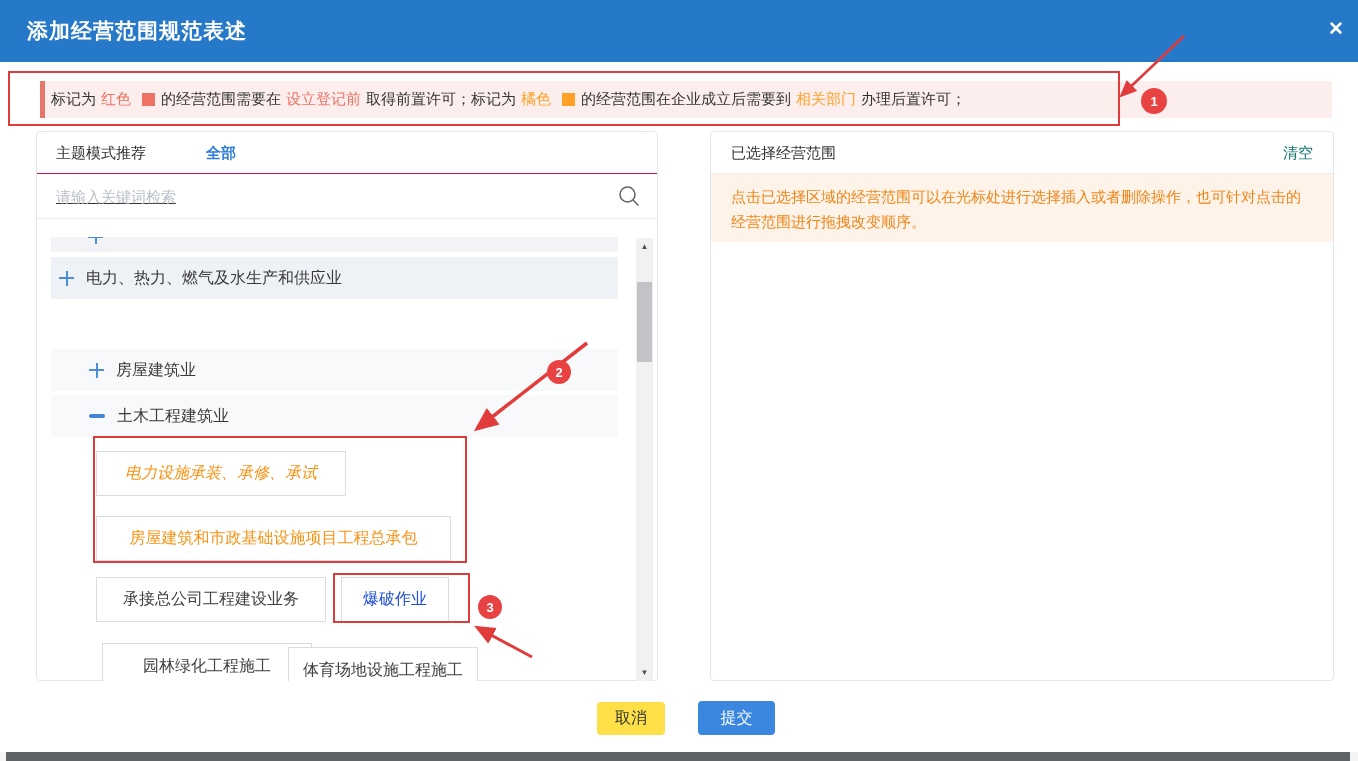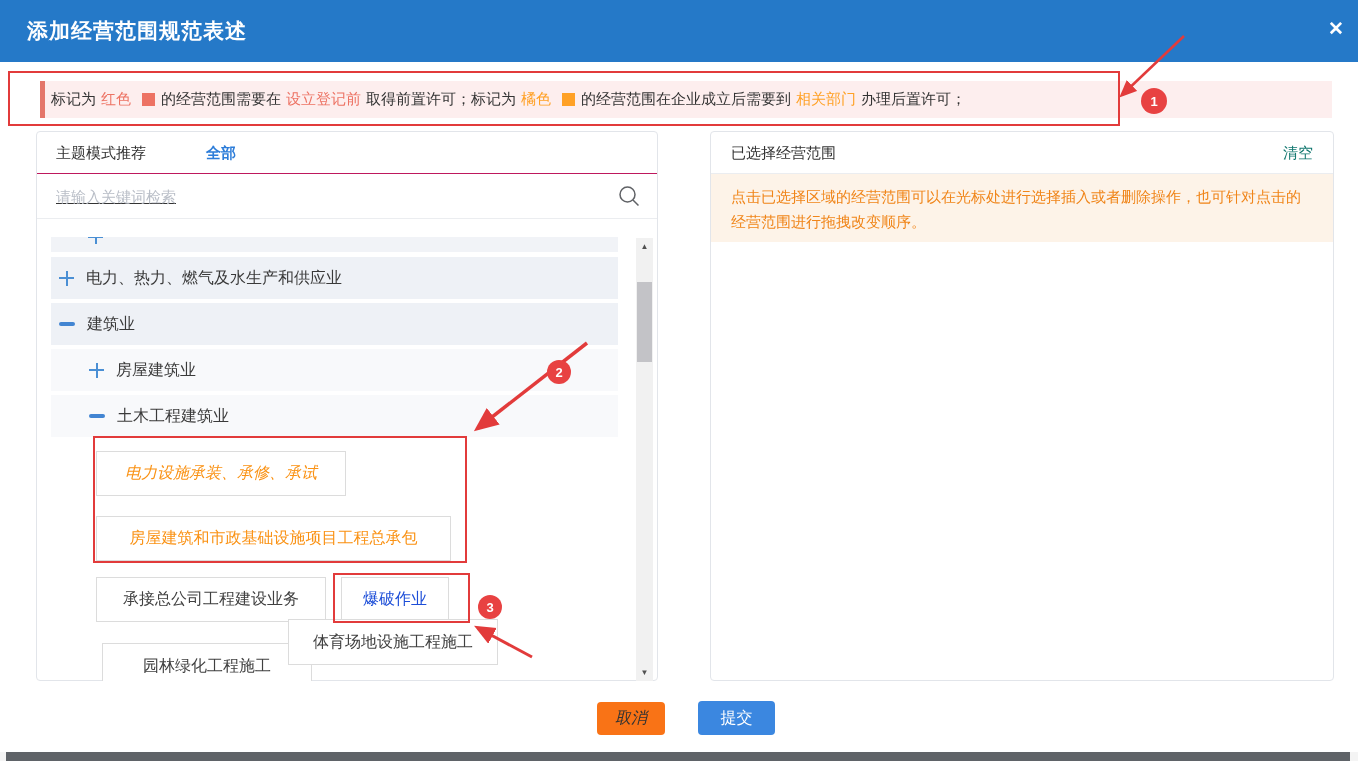--- a/index.html
+++ b/index.html
@@ -87,21 +87,21 @@
     display:flex; align-items:center; justify-content:center;
     font-size:16px; color:#404040; cursor:pointer;
   }
   .chip-orange { color:#fa9214; }
   .chip-red { color:#1d4ed8; }
   .chip-1 { left:59px;  top:214px; width:250px; height:45px;font-style:italic; }
   .chip-2 { left:59px;  top:279px; width:355px; height:45px; }
   .chip-3 { left:59px;  top:340px; width:230px; height:45px; }
   .chip-4 { left:304px; top:340px; width:108px; height:45px; }
   .chip-5 { left:65px;  top:406px; width:210px; height:46px; }
-  .chip-6 { left:251px; top:382px; width:210px; height:46px; }
+  .chip-6 { left:251px; top:410px; width:190px; height:46px; }
 
   
   .v-scrollbar { position:absolute; left:599px; top:1px; width:17px; height:443px; background:#f1f1f1; }
   .scroll-btn {
     position:absolute; left:0; width:17px; height:17px;
     display:flex; align-items:center; justify-content:center;
     font-size:8px; color:#505050; cursor:pointer;
   }
   .scroll-up { top:0; } .scroll-down { bottom:0; }
   .v-thumb { position:absolute; left:1px; top:44px; width:15px; height:80px; background:#c3c3c7; cursor:pointer; }
@@ -111,21 +111,21 @@
   .sel-title { position:absolute; left:20px; top:12px; font-size:15px; color:#333; }
   .clear-link { position:absolute; right:20px; top:12px; font-size:15px; color:#0f766e; cursor:pointer; }
   .sel-hint {
     position:absolute; left:0; top:42px; width:100%; height:68px;
     background:#fdf3e8; color:#f08519; font-size:15px; line-height:1.65;
     padding:11px 20px 0 20px;
   }
 
   
   .btn { display:flex; align-items:center; justify-content:center; border-radius:4px; cursor:pointer; font-size:16px; }
-  .btn-cancel { left:597px; top:702px; width:68px; height:33px; background:#f97316; color:#333;font-style:italic; }
+  .btn-cancel { left:597px; top:702px; width:68px; height:33px; background:#fde047; color:#333; }
   .btn-submit { left:698px; top:701px; width:77px; height:34px; background:#3b87e0; color:#fff; }
 
   
   .h-track { left:0; top:752px; width:1358px; height:9px; background:#f4f4f4; }
   .h-thumb { left:6px; top:752px; width:1344px; height:9px; background:#5f6368; cursor:pointer; }
 </style>
 </head>
 <body>
 
 <div class="abs modal-header">
@@ -164,24 +164,20 @@
   </div>
 
   <div class="tree-viewport">
     <div class="tree-row row-partial">
       <span class="icon-plus partial-plus"></span>
     </div>
     <div class="tree-row row-l1 row-1">
       <span class="icon-plus"></span>
       <span class="tree-label">电力、热力、燃气及水生产和供应业</span>
     </div>
-    <div class="tree-row row-l1 row-2">
-      <span class="icon-minus"></span>
-      <span class="tree-label">建筑业</span>
-    </div>
     <div class="tree-row row-l2 row-3">
       <span class="icon-plus"></span>
       <span class="tree-label">房屋建筑业</span>
     </div>
     <div class="tree-row row-l2 row-4">
       <span class="icon-minus"></span>
       <span class="tree-label">土木工程建筑业</span>
     </div>
 
     <div class="chip chip-orange chip-1">电力设施承装、承修、承试</div>

